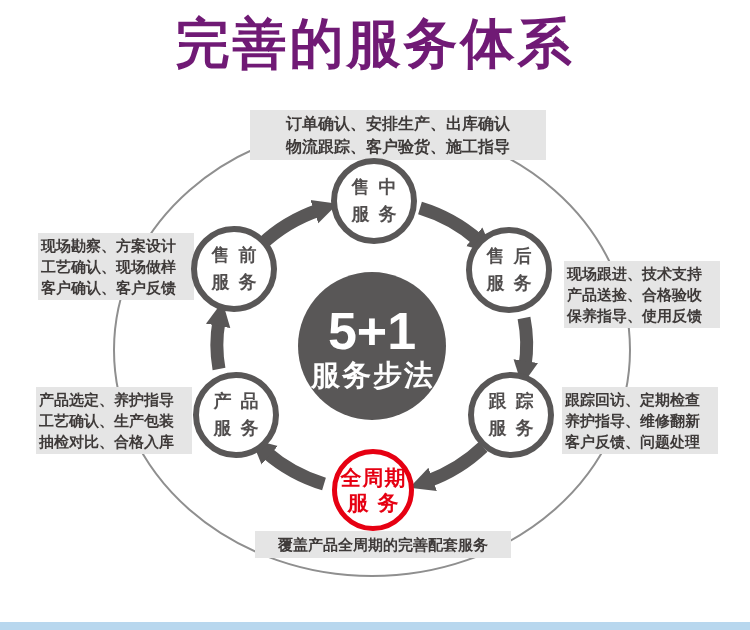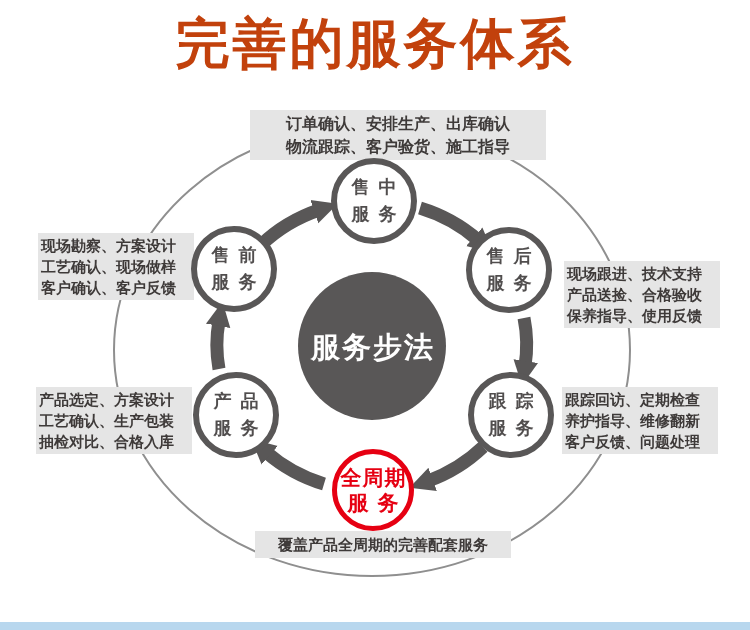--- a/index.html
+++ b/index.html
@@ -1,21 +1,21 @@
 <!DOCTYPE html>
 <html><head>
 <meta charset="utf-8">
 <style>
   html,body{margin:0;padding:0;background:#ffffff;}
   #page{position:relative;width:750px;height:630px;background:#ffffff;overflow:hidden;
         font-family:"Liberation Sans",sans-serif;}
 
   
   .title{position:absolute;left:0;top:8px;width:750px;text-align:center;
-         font-size:54px;font-weight:bold;color:#c2410c;letter-spacing:3px;}
+         font-size:54px;font-weight:bold;color:#701a75;letter-spacing:3px;}
 
   
   #orbit-layer{position:absolute;left:0;top:0;z-index:1;}
   .orbit{fill:none;stroke:#8f8f8f;stroke-width:2px;}
   .arrow{fill:none;stroke:#595757;stroke-width:13px;}
   .arrowhead{fill:#595757;stroke:none;}
 
   
   .node{position:absolute;z-index:3;background:#ffffff;border-radius:50%;
         display:flex;flex-direction:column;align-items:center;justify-content:center;
@@ -67,20 +67,21 @@
     <ellipse class="orbit" cx="372" cy="350" rx="258" ry="226"></ellipse>
     <path class="arrow" d="M261,245 A155,145 0 0 1 319,210" marker-end="url(#ah)"></path>
     <path class="arrow" d="M420,208 A155,145 0 0 1 478,240" marker-end="url(#ah)"></path>
     <path class="arrow" d="M524,318 A155,145 0 0 1 525,366" marker-end="url(#ah)"></path>
     <path class="arrow" d="M483,447 A155,145 0 0 1 428,481" marker-end="url(#ah)"></path>
     <path class="arrow" d="M324,484 A155,145 0 0 1 266,452" marker-end="url(#ah)"></path>
     <path class="arrow" d="M219,369 A155,145 0 0 1 219,321" marker-end="url(#ah)"></path>
   </svg>
 
   <div class="center-circle">
+    <div class="center-big">5+1</div>
     <div class="center-sub">服务步法</div>
   </div>
 
   <div class="node node-gray node-top">
     <div class="sp2">售中</div>
     <div class="sp2">服务</div>
   </div>
   <div class="node node-gray node-left">
     <div class="sp2">售前</div>
     <div class="sp2">服务</div>
@@ -110,21 +111,21 @@
     <div>现场勘察、方案设计</div>
     <div>工艺确认、现场做样</div>
     <div>客户确认、客户反馈</div>
   </div>
   <div class="ann ann-ru">
     <div>现场跟进、技术支持</div>
     <div>产品送捡、合格验收</div>
     <div>保养指导、使用反馈</div>
   </div>
   <div class="ann ann-ll">
-    <div>产品选定、方案设计</div>
+    <div>产品选定、养护指导</div>
     <div>工艺确认、生产包装</div>
     <div>抽检对比、合格入库</div>
   </div>
   <div class="ann ann-rl">
     <div>跟踪回访、定期检查</div>
     <div>养护指导、维修翻新</div>
     <div>客户反馈、问题处理</div>
   </div>
   <div class="ann ann-bottom">
     <div>覆盖产品全周期的完善配套服务</div>

